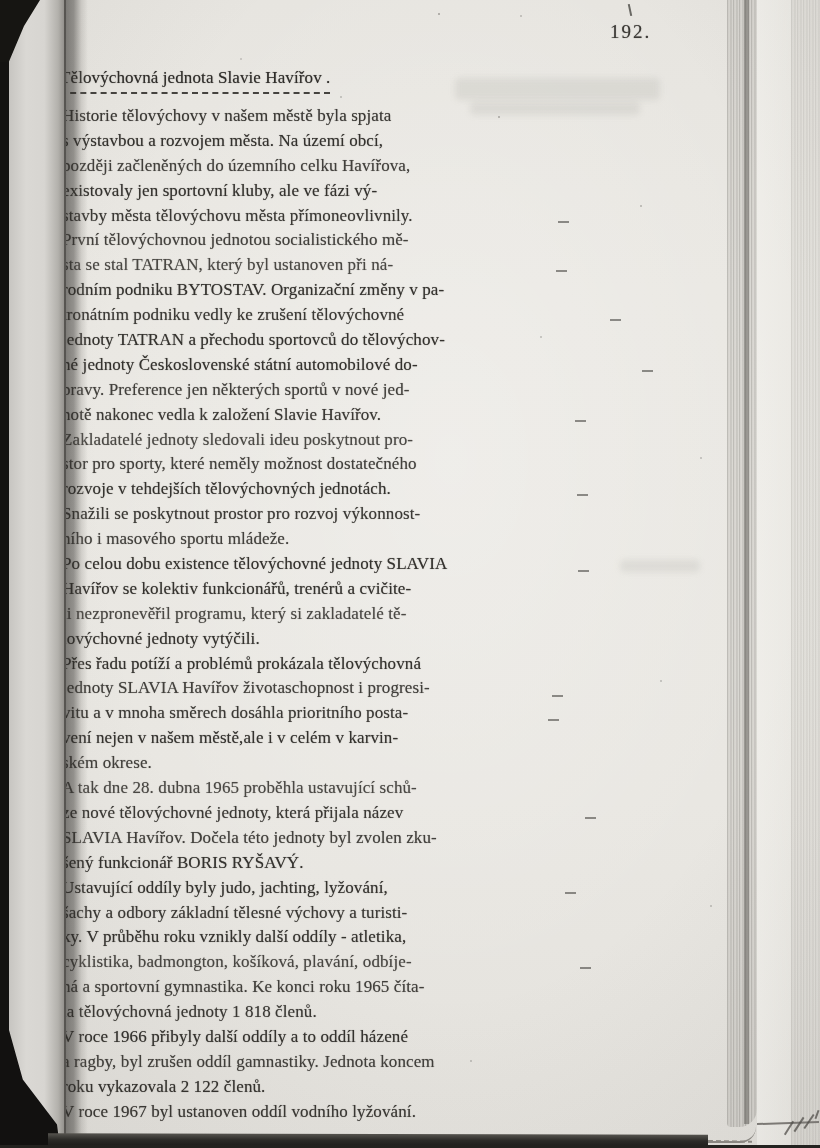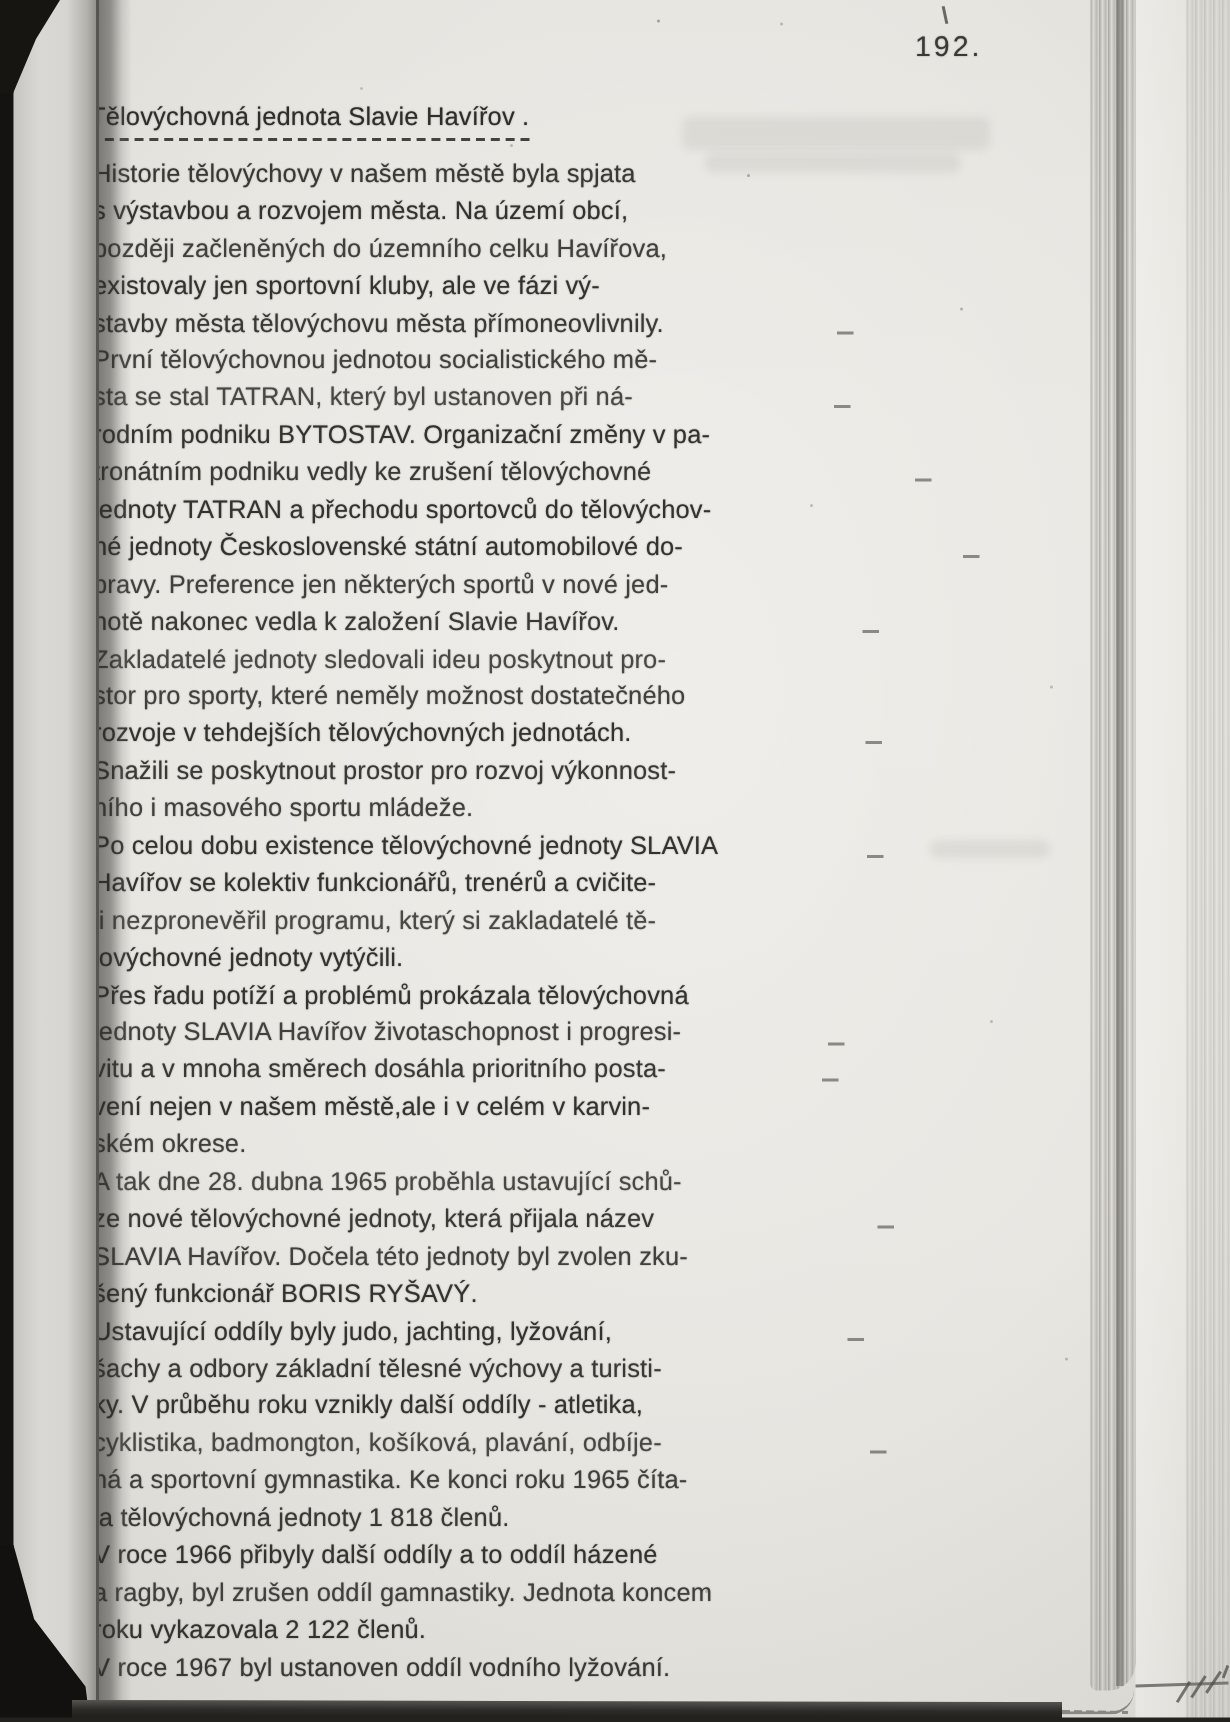--- a/index.html
+++ b/index.html
@@ -1,19 +1,19 @@
 <!DOCTYPE html>
 <html><head>
 <meta charset="utf-8">
 <style>
   html,body{margin:0;padding:0;background:#b7b5b0;}
   .scan{
     position:relative;width:820px;height:1148px;overflow:hidden;
     background:linear-gradient(180deg,#e7e5e0 0%,#eae8e3 25%,#e9e7e2 70%,#e4e2dd 100%);
-    font-family:Liberation Sans, sans-serif;
+    font-family:Liberation Serif, serif;
   }
   
   .vignette{position:absolute;inset:0;z-index:1;
     background:radial-gradient(ellipse at 55% 40%, rgba(255,255,255,0.25) 0%, rgba(0,0,0,0) 55%, rgba(95,92,87,0.10) 100%);}
   
   .edge-black-left{position:absolute;left:0;top:0;width:9px;height:1148px;background:#141311;z-index:6;}
   .corner-tl{position:absolute;left:0;top:0;width:40px;height:62px;background:#161512;z-index:6;
     clip-path:polygon(0 0,100% 0,60% 42%,22% 100%,0 100%);}
   .corner-bl{position:absolute;left:0;top:1030px;width:60px;height:118px;background:#121110;z-index:6;
     clip-path:polygon(0 0,15% 0,38% 42%,95% 80%,100% 100%,0 100%);}

